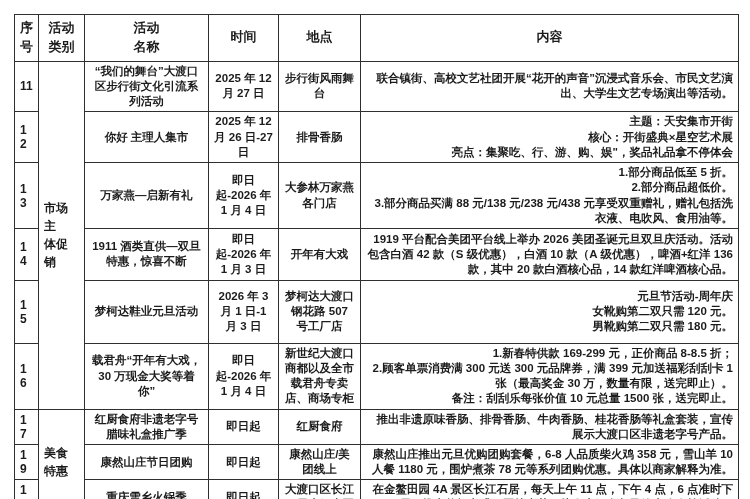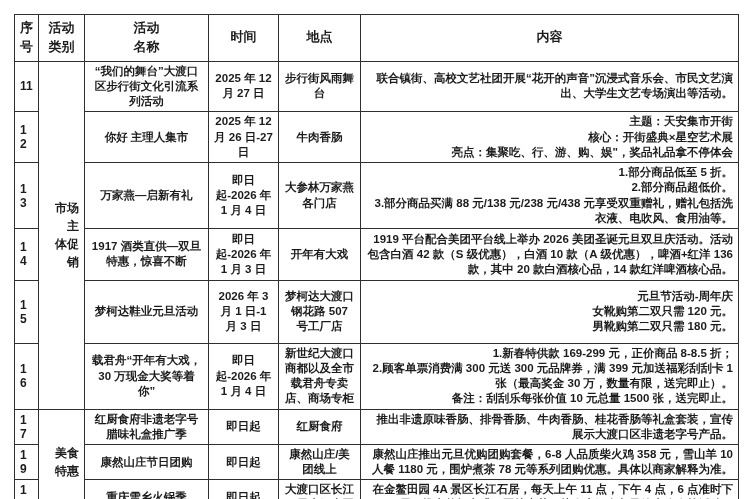--- a/index.html
+++ b/index.html
@@ -46,21 +46,21 @@
   .c-center {
     text-align: center;
     font-size: 11.5px;
     line-height: 1.32;
   }
   .c-serial {
     text-align: left;
     font-size: 12px;
   }
   .c-category {
-    text-align: right;
+    text-align: left;
     font-size: 12px;
     line-height: 1.5;
   }
   .c-content {
     text-align: right;
     font-size: 11.5px;
     line-height: 1.32;
   }
 </style>
 </head>
@@ -96,37 +96,37 @@
 体促销</td>
         <td class="c-center">“我们的舞台”大渡口区步行街文化引流系列活动</td>
         <td class="c-center">2025 年 12 月 27 日</td>
         <td class="c-center">步行街风雨舞台</td>
         <td class="c-content">联合镇街、高校文艺社团开展“花开的声音”沉浸式音乐会、市民文艺演出、大学生文艺专场演出等活动。</td>
       </tr>
       <tr style="height:51px">
         <td class="c-serial">12</td>
         <td class="c-center">你好 主理人集市</td>
         <td class="c-center">2025 年 12 月 26 日-27 日</td>
-        <td class="c-center">牛肉香肠</td>
+        <td class="c-center">排骨香肠</td>
         <td class="c-content">主题：天安集市开街
 核心：开街盛典×星空艺术展
 亮点：集聚吃、行、游、购、娱"，奖品礼品拿不停体会</td>
       </tr>
       <tr style="height:54px">
         <td class="c-serial">13</td>
         <td class="c-center">万家燕—启新有礼</td>
         <td class="c-center">即日起-2026 年 1 月 4 日</td>
         <td class="c-center">大参林万家燕各门店</td>
         <td class="c-content">1.部分商品低至 5 折。
 2.部分商品超低价。
 3.部分商品买满 88 元/138 元/238 元/438 元享受双重赠礼，赠礼包括洗衣液、电吹风、食用油等。</td>
       </tr>
       <tr style="height:52px">
         <td class="c-serial">14</td>
-        <td class="c-center">1917 酒类直供—双旦特惠，惊喜不断</td>
+        <td class="c-center">1911 酒类直供—双旦特惠，惊喜不断</td>
         <td class="c-center">即日起-2026 年 1 月 3 日</td>
         <td class="c-center">开年有大戏</td>
         <td class="c-content">1919 平台配合美团平台线上举办 2026 美团圣诞元旦双旦庆活动。活动包含白酒 42 款（S 级优惠），白酒 10 款（A 级优惠），啤酒+红洋 136 款，其中 20 款白酒核心品，14 款红洋啤酒核心品。</td>
       </tr>
       <tr style="height:63px">
         <td class="c-serial">15</td>
         <td class="c-center">梦柯达鞋业元旦活动</td>
         <td class="c-center">2026 年 3 月 1 日-1 月 3 日</td>
         <td class="c-center">梦柯达大渡口钢花路 507 号工厂店</td>
         <td class="c-content">元旦节活动-周年庆

